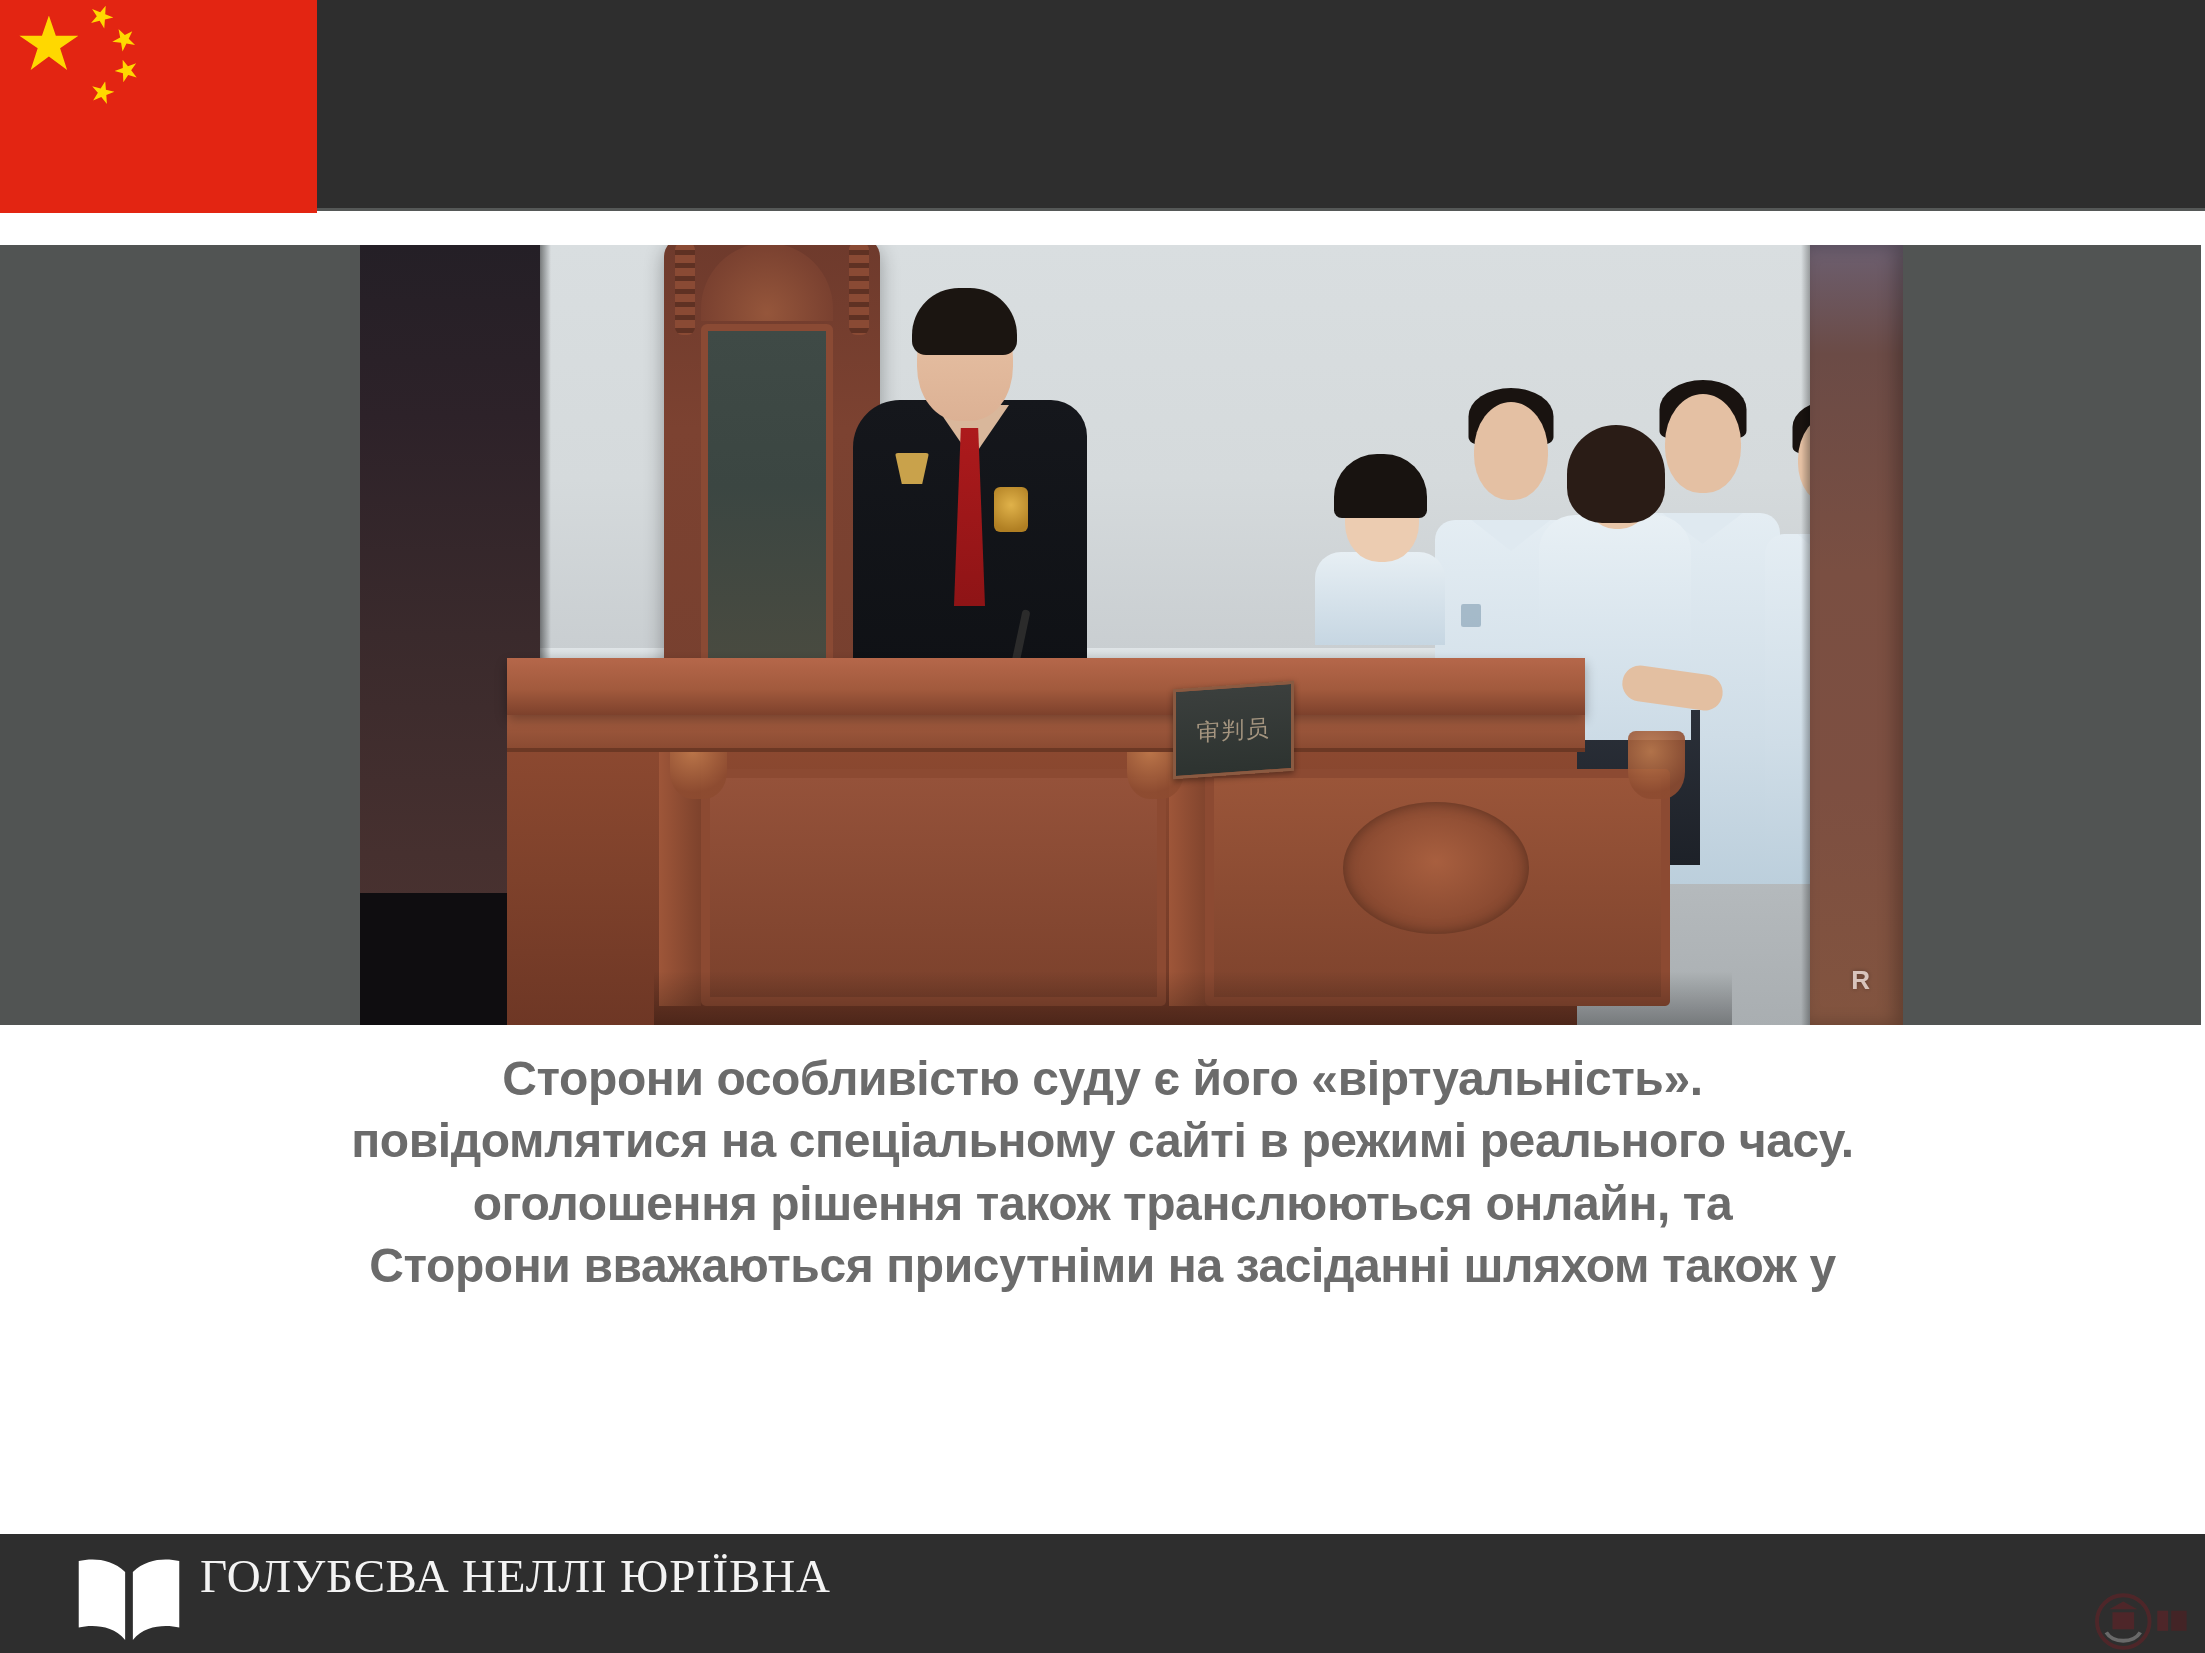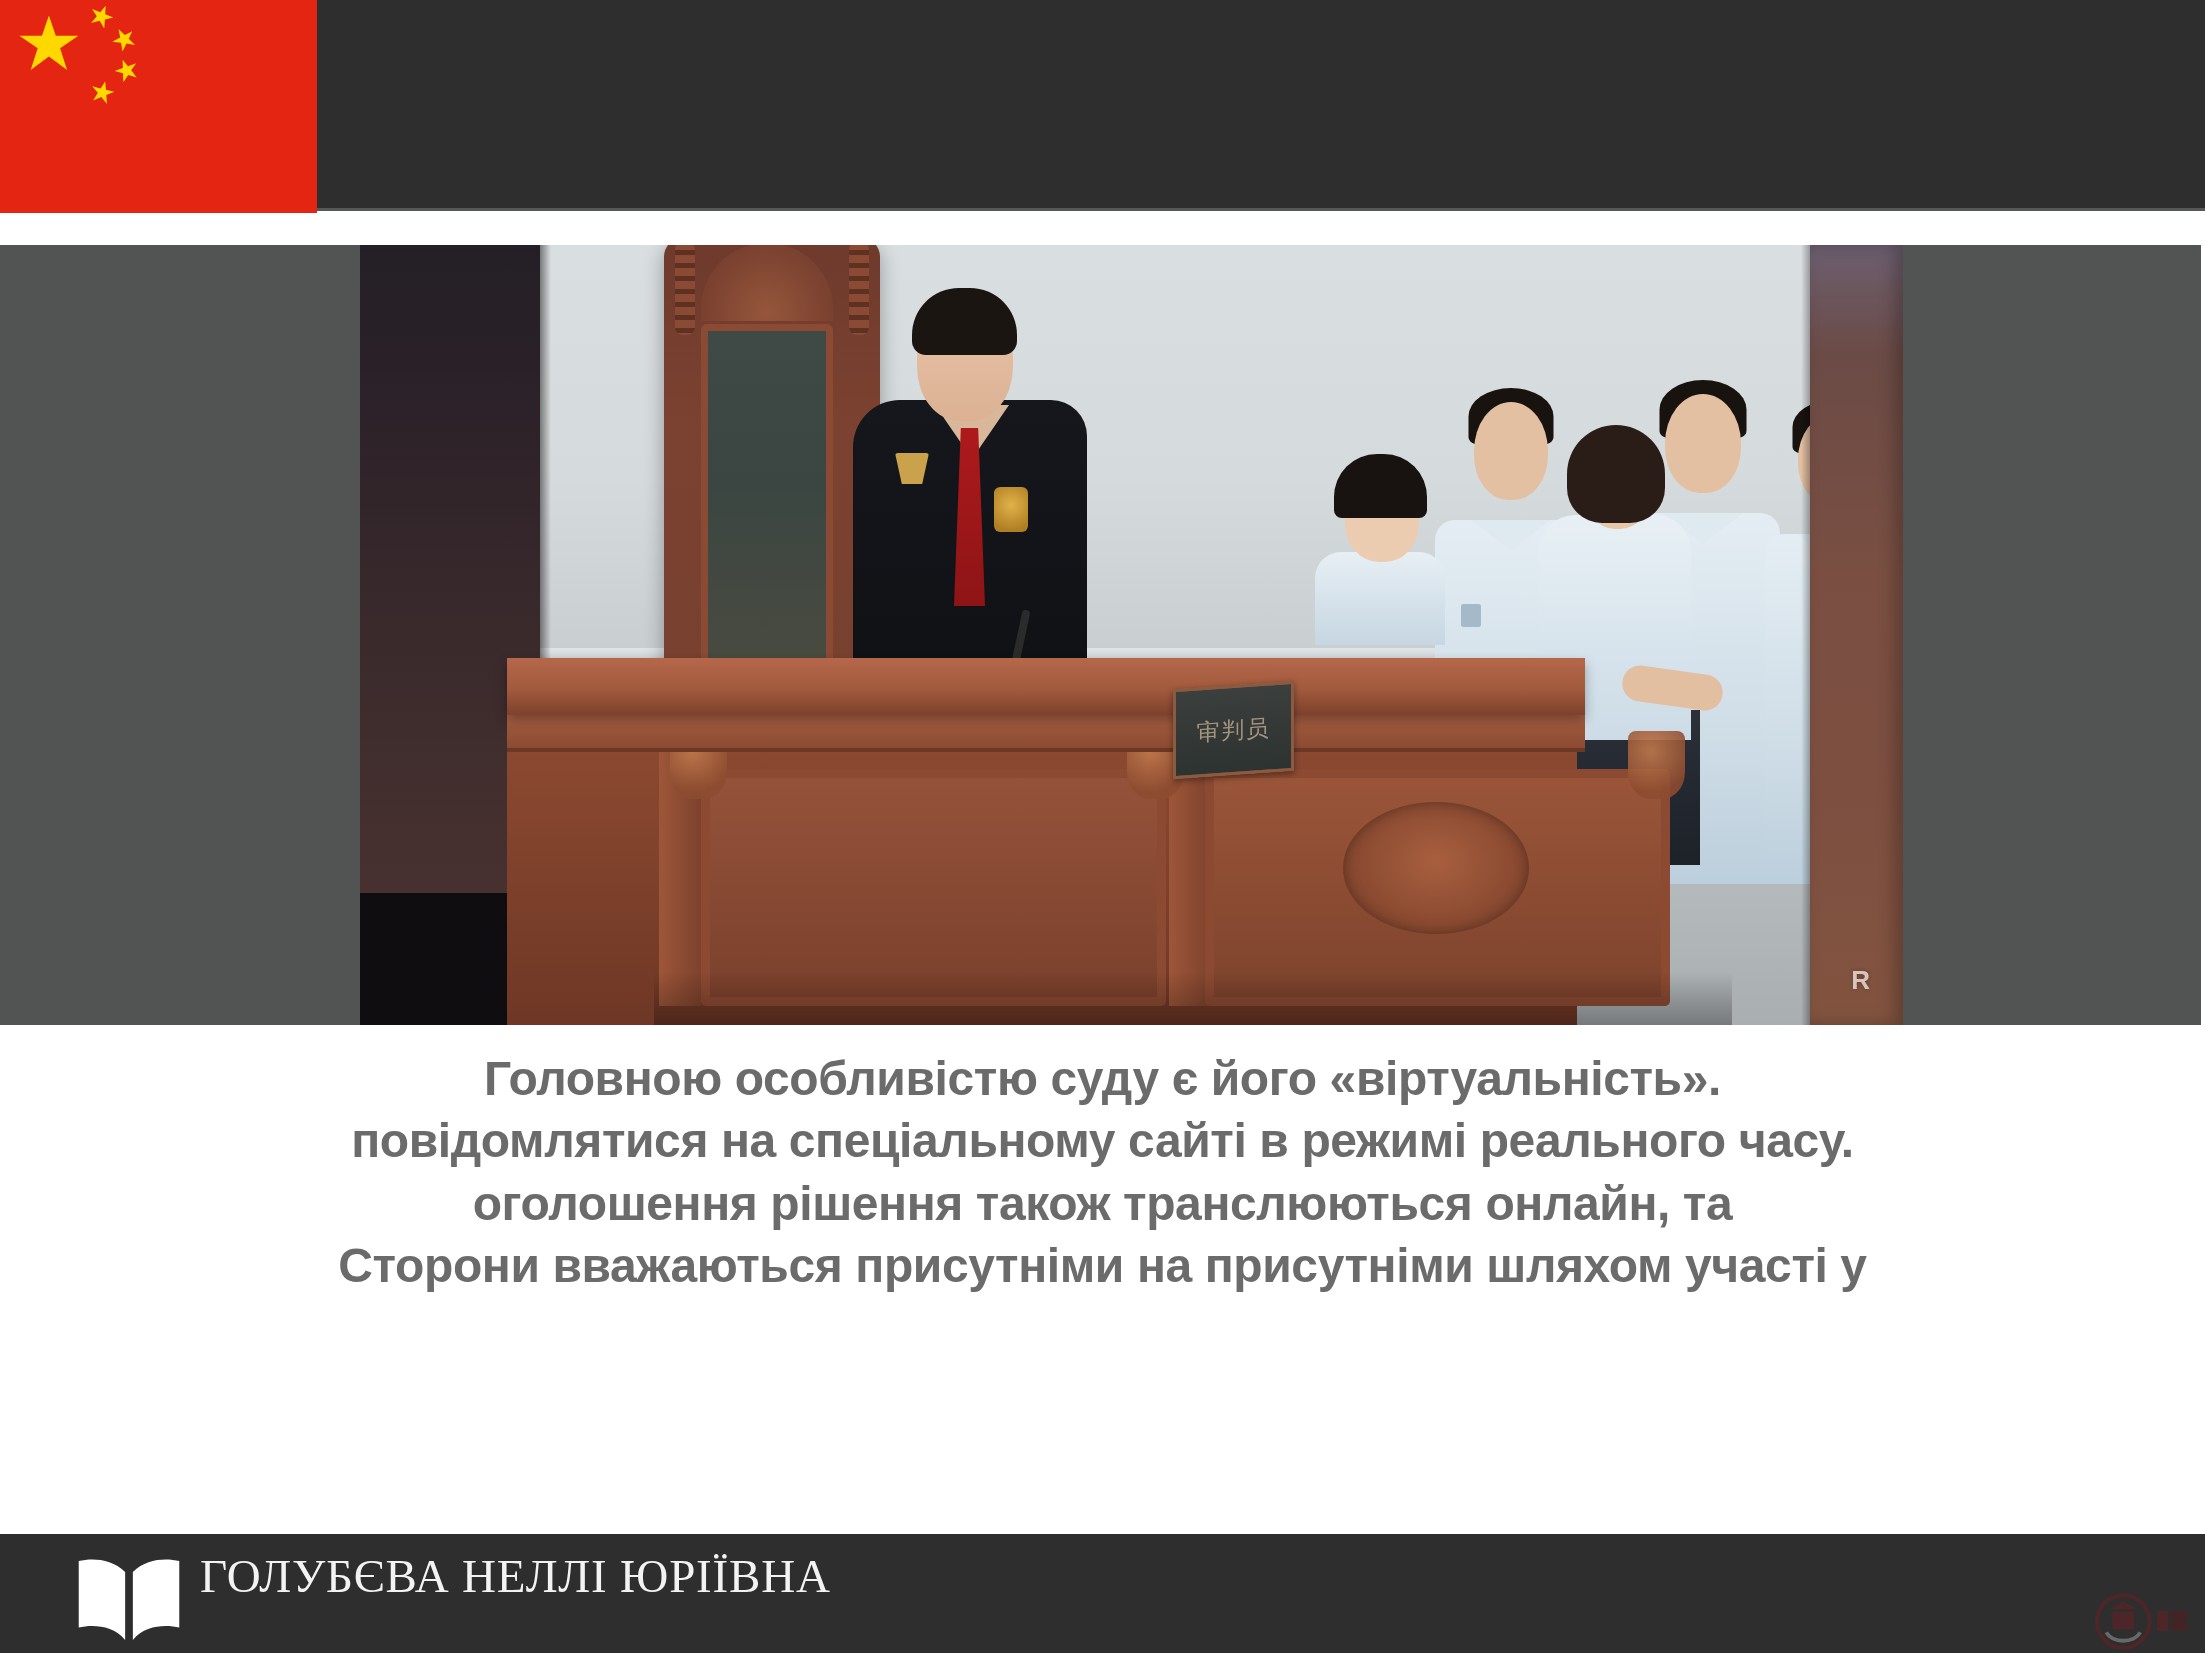--- a/index.html
+++ b/index.html
@@ -520,24 +520,24 @@
         <span class="nameplate-text">审判员</span>
       </div>
 
       <div class="pillar-right-edge"></div>
       <div class="pillar-right"></div>
       <div class="watermark-r">R</div>
     </div>
   </div>
 
   <div class="body-text">
-    <p>Головною особливістю суду є його «віртуальність».</p>
+    <p>Сторони особливістю суду є його «віртуальність».</p>
     <p>повідомлятися на спеціальному сайті в режимі реального часу.</p>
     <p>оголошення рішення також транслюються онлайн, та</p>
-    <p>Сторони вважаються присутніми на присутніми шляхом участі у</p>
+    <p>Сторони вважаються присутніми на засіданні шляхом також у</p>
   </div>
 
   <div class="footer-bar">
     <span class="book-icon">
       <svg viewBox="0 0 150 122" width="116" height="95" aria-hidden="true">
         <path d="M70 24 C52 6 26 6 10 10 L10 96 C26 92 54 92 70 112 Z" fill="#ffffff"></path>
         <path d="M80 24 C98 6 124 6 140 10 L140 96 C124 92 96 92 80 112 Z" fill="#ffffff"></path>
       </svg>
     </span>
     <span class="footer-name">ГОЛУБЄВА НЕЛЛІ ЮРІЇВНА</span>

